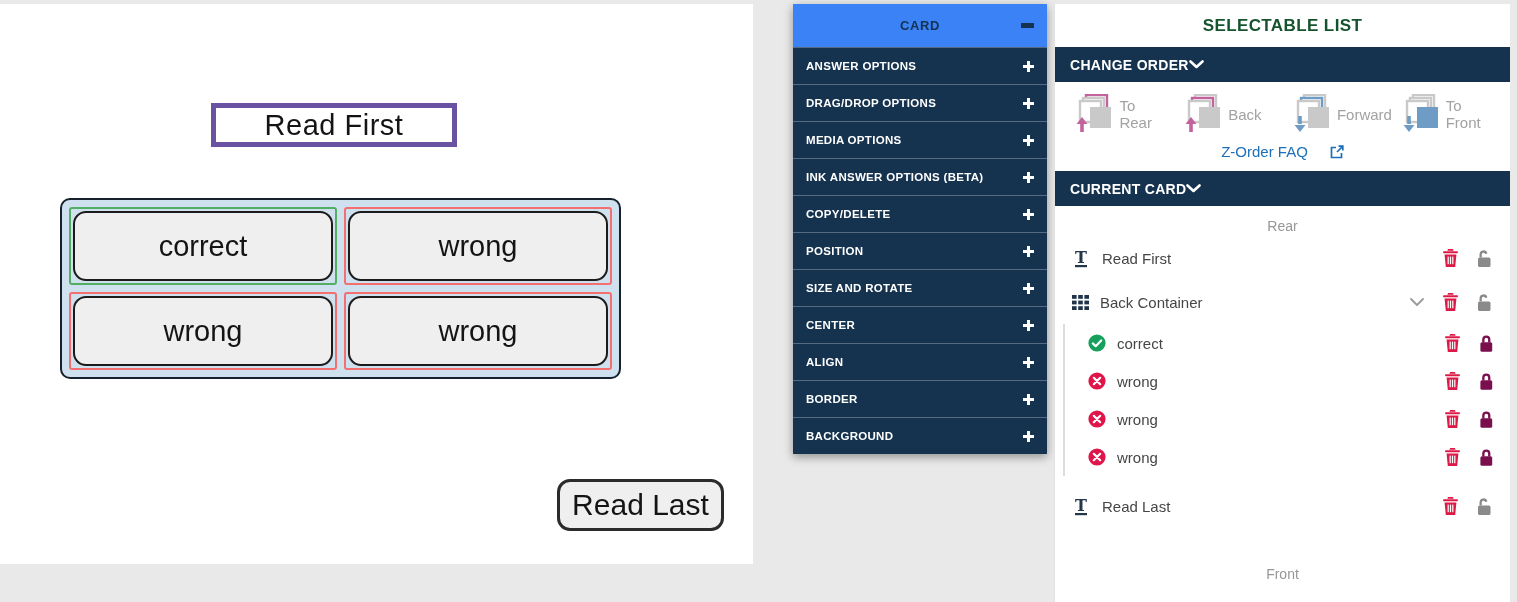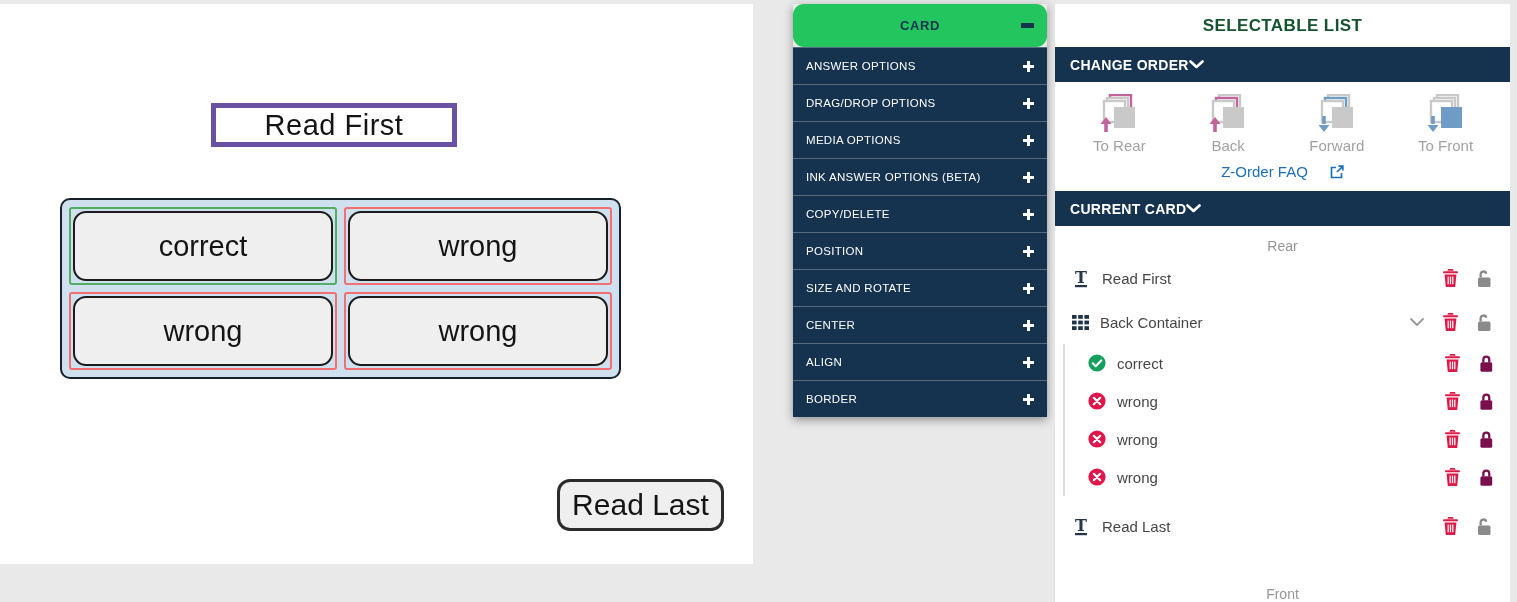--- a/index.html
+++ b/index.html
@@ -41,31 +41,30 @@
     display:flex; align-items:center; justify-content:center;
     font-size:30px; font-weight:300; color:#141414;
   }
 
   
   .menu {
     position:absolute; left:793px; top:4px; width:254px;
     box-shadow:0 3px 9px rgba(0,0,0,.38);
   }
   .menu-header {
-    height:43px; background:#22c55e; color:#15324f;
+    height:43px; background:#3b82f6; color:#15324f;
     display:flex; align-items:center; justify-content:center;
     font-size:13px; font-weight:700; letter-spacing:.6px; position:relative;
     cursor:pointer;
-    border-radius:11px;
   }
   .minus-bar { position:absolute; right:13px; top:19px; width:13px; height:5px; background:#15324f; }
   .menu-item {
     height:37px; background:#15324f; color:#fff;
     display:flex; align-items:center; justify-content:space-between;
-    padding:0 13px; font-size:11.5px; font-weight:400; letter-spacing:.3px;
+    padding:0 13px; font-size:11.5px; font-weight:700; letter-spacing:.3px;
     border-top:1px solid rgba(255,255,255,.28); cursor:pointer;gap:28px;
   }
   .menu-item:first-of-type { border-top:none; }
 
   
   .panel {
     position:absolute; left:1054px; top:4px; width:456px; height:598px;
     background:#fff; border-left:1px solid #e2e2e2;
   }
   .panel-title {
@@ -76,21 +75,21 @@
     height:35px; background:#15324f; color:#fff;
     display:flex; align-items:center; justify-content:flex-start;
     padding:0 15px; font-size:14px; font-weight:700; letter-spacing:.3px;
     cursor:pointer;
   }
   .order-row {
     display:flex; justify-content:space-around; align-items:flex-start;
     padding:12px 10px 2px;
   }
   .order-btn {
-    display:flex; flex-direction:column; align-items:center; gap:3px;
+    display:flex; align-items:center; gap:3px;
     color:#a2a2a2; font-size:15px; cursor:pointer; width:90px;
   }
   .faq-link {
     display:flex; align-items:center; justify-content:center; gap:22px;
     color:#1c6fb8; font-size:15px; padding:7px 0 11px; cursor:pointer;
   }
   .zone-label { color:#969696; font-size:14px; padding:12px 15px 2px;text-align:center; }
   .layer-row {
     display:flex; align-items:center; height:44px; padding:0 18px 0 17px;
     font-size:15px; color:#464646; cursor:pointer;
@@ -214,20 +213,28 @@
   <div class="menu-item">
     <span>ALIGN</span>
     <span>
         <svg width="11" height="11" viewBox="0 0 11 11">
           <path d="M4 0h3v4h4v3H7v4H4V7H0V4h4z" fill="#fff"></path>
         </svg>
       </span>
   </div>
   <div class="menu-item">
     <span>BORDER</span>
+    <span>
+        <svg width="11" height="11" viewBox="0 0 11 11">
+          <path d="M4 0h3v4h4v3H7v4H4V7H0V4h4z" fill="#fff"></path>
+        </svg>
+      </span>
+  </div>
+  <div class="menu-item">
+    <span>BACKGROUND</span>
     <span>
         <svg width="11" height="11" viewBox="0 0 11 11">
           <path d="M4 0h3v4h4v3H7v4H4V7H0V4h4z" fill="#fff"></path>
         </svg>
       </span>
   </div>
 </div>
 
 <div class="panel">
   <div class="panel-title">SELECTABLE LIST</div>

